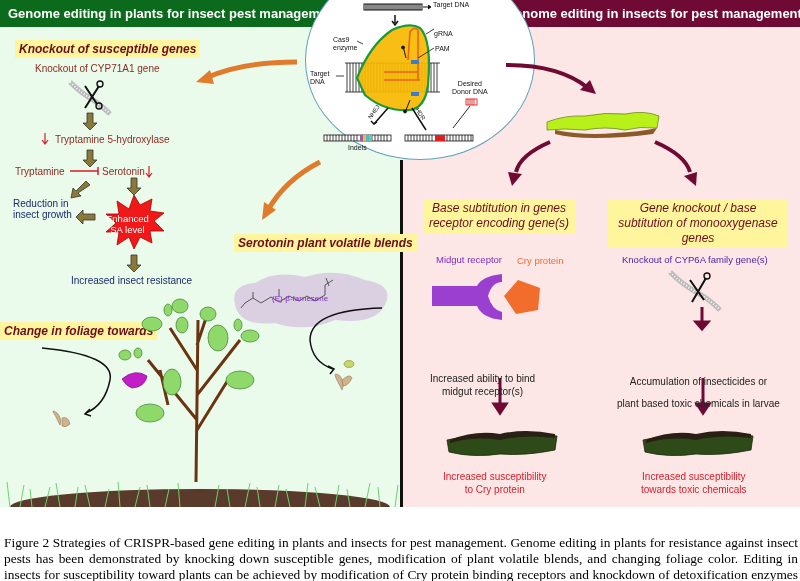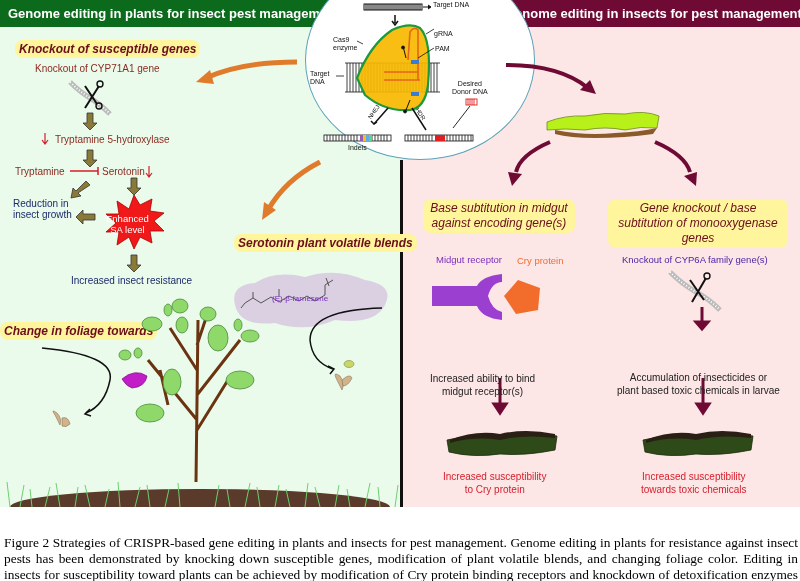--- a/index.html
+++ b/index.html
@@ -5,21 +5,21 @@
   * { box-sizing: border-box; margin: 0; padding: 0; }
   body { width: 800px; height: 581px; background: #fff; position: relative; overflow: hidden; font-family: "Liberation Sans", sans-serif; }
   #figure { position: absolute; left: 0; top: 0; width: 800px; height: 507px; overflow: hidden; }
   .panel-left { position: absolute; left: 0; top: 0; width: 402px; height: 507px; background: #eafbec; }
   .panel-right { position: absolute; left: 402px; top: 0; width: 398px; height: 507px; background: #fde6e6; }
   .divider { position: absolute; left: 400px; top: 160px; width: 3px; height: 347px; background: #111; }
   .header-left { position: absolute; left: 0; top: 0; width: 330px; height: 27px; background: #0c6a1d; }
   .header-right { position: absolute; left: 470px; top: 0; width: 330px; height: 27px; background: #6e0a33; }
   .header-text { position: absolute; color: #fff; font-size: 13px; font-weight: bold; top: 6px; white-space: nowrap; }
   .circle { position: absolute; left: 305px; top: -40px; width: 230px; height: 200px; border-radius: 50%; background: #fff; border: 1.5px solid #5aa3b8; }
-  .label-box { position: absolute; background: #fff59d; font-style: italic; font-weight: bold; color: #6a0e1a; font-size: 12px; padding: 2px 4px; white-space: nowrap; border-radius: 8px; }
+  .label-box { position: absolute; background: #fff59d; font-style: italic; font-weight: bold; color: #6a0e1a; font-size: 12px; padding: 2px 4px; white-space: nowrap; }
   .label-box.two { text-align: center; white-space: normal; line-height: 15px; font-weight: normal; color: #6a0e1a; font-size: 12px; }
   .txt { position: absolute; font-size: 10px; white-space: nowrap; }
   .brown { color: #8b2b20; }
   .navy { color: #1c2a6b; }
   .dark { color: #222; margin-top: 36px; }
   .red { color: #d51e2a; }
   .purple { color: #7a2fc0; }
   .orange { color: #f26c2c; }
   .indigo { color: #4b25a6; }
   .center { text-align: center; }
@@ -213,40 +213,40 @@
   </svg>
   <svg style="left:445px;top:428px" width="115" height="35">
     <path d="M2 12 Q30 5 55 10 Q85 3 112 8 L110 22 Q80 28 55 26 Q28 30 4 24z" fill="#2e4a18" stroke="#1a2a0a" stroke-width="0.8"></path>
     <path d="M5 12 Q30 2 55 6 Q80 0 110 6 L110 10 Q80 6 55 12 Q30 8 5 15z" fill="#2a1f14"></path>
   </svg>
   <svg style="left:641px;top:428px" width="115" height="35">
     <path d="M2 12 Q30 5 55 10 Q85 3 112 8 L110 22 Q80 28 55 26 Q28 30 4 24z" fill="#2e4a18" stroke="#1a2a0a" stroke-width="0.8"></path>
     <path d="M5 12 Q30 2 55 6 Q80 0 110 6 L110 10 Q80 6 55 12 Q30 8 5 15z" fill="#2a1f14"></path>
   </svg>
 
-  <div class="label-box two" style="left:423px;top:199px;width:152px;font-weight:normal">Base subtitution in midgut against encoding gene(s)</div>
+  <div class="label-box two" style="left:423px;top:199px;width:152px;font-weight:normal">Base subtitution in genes receptor encoding gene(s)</div>
   <div class="label-box two" style="left:608px;top:199px;width:180px;font-weight:normal">Gene knockout / base subtitution of monooxygenase genes</div>
 
   <div class="txt purple" style="left:436px;top:254px;font-size:9.5px">Midgut receptor</div>
   <div class="txt orange" style="left:517px;top:255px;font-size:9.5px">Cry protein</div>
   <svg style="left:430px;top:268px" width="120" height="60">
     <path d="M2 18h45 Q52 8 72 6 v8 Q62 14 58 28 Q62 42 72 44 v8 Q52 50 47 38 H2z" fill="#9b3fd0"></path>
     <path d="M88 12l22 8-2 22-22 4-12-18z" fill="#f26c2c"></path>
   </svg>
   <div class="txt dark center" style="left:430px;top:336px;white-space:pre;line-height:13px;font-size:10px">Increased ability to bind
 midgut receptor(s)</div>
 
   <div class="txt indigo" style="left:622px;top:254px;font-size:9.5px">Knockout of CYP6A family gene(s)</div>
   <svg style="left:668px;top:270px" width="55" height="40">
     <path d="M2 2 Q14 14 28 22 Q40 28 52 40" stroke="#bbb" stroke-width="5" fill="none"></path>
     <path d="M2 2 Q14 14 28 22 Q40 28 52 40" stroke="#fff" stroke-width="2" fill="none" stroke-dasharray="1 2"></path>
     <path d="M24 32l14-24M22 10l14 20" stroke="#111" stroke-width="2"></path>
     <circle cx="39" cy="6" r="3" fill="none" stroke="#111" stroke-width="1.4"></circle>
   </svg>
-  <div class="txt dark center" style="left:617px;top:335px;white-space:pre;line-height:13px;font-size:10px">Accumulation of insecticides or
+  <div class="txt dark center" style="left:617px;top:335px;white-space:pre;line-height:22px;font-size:10px">Accumulation of insecticides or
 plant based toxic chemicals in larvae</div>
 
   <div class="txt red center" style="left:443px;top:470px;white-space:pre;line-height:13px;font-size:10px">Increased susceptibility
 to Cry protein</div>
   <div class="txt red center" style="left:641px;top:470px;white-space:pre;line-height:13px;font-size:10px">Increased susceptibility
 towards toxic chemicals</div>
 </div>
 
 <div class="caption">Figure 2 Strategies of CRISPR-based gene editing in plants and insects for pest management. Genome editing in plants for resistance against insect pests has been demonstrated by knocking down susceptible genes, modification of plant volatile blends, and changing foliage color. Editing in insects for susceptibility toward plants can be achieved by modification of Cry protein binding receptors and knockdown of detoxification enzymes (Adopted from Tyagi et al., 2020)</div>
 

